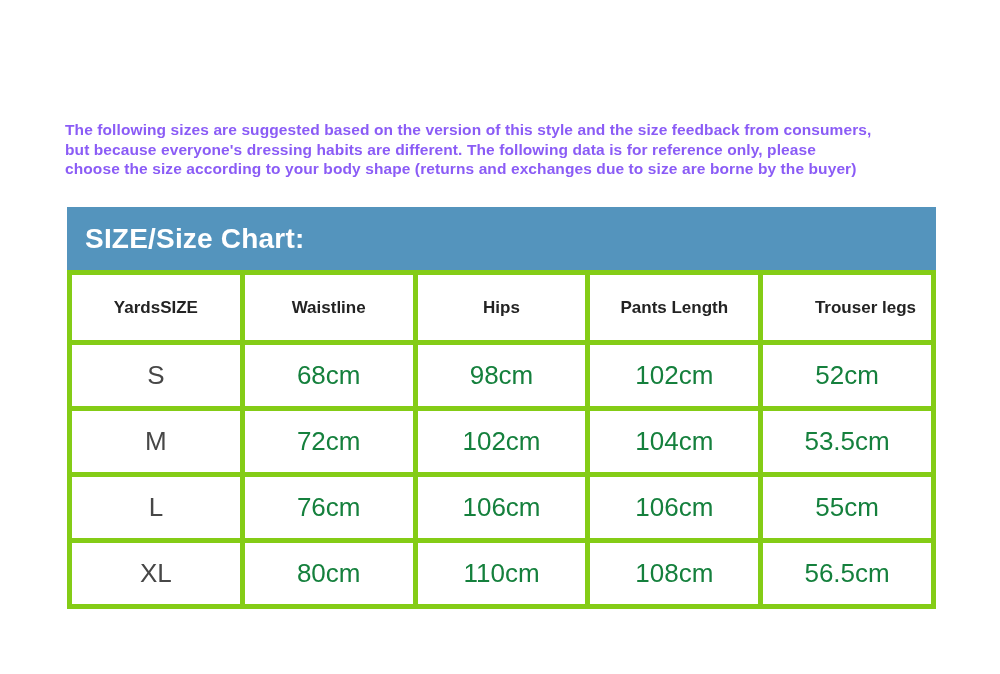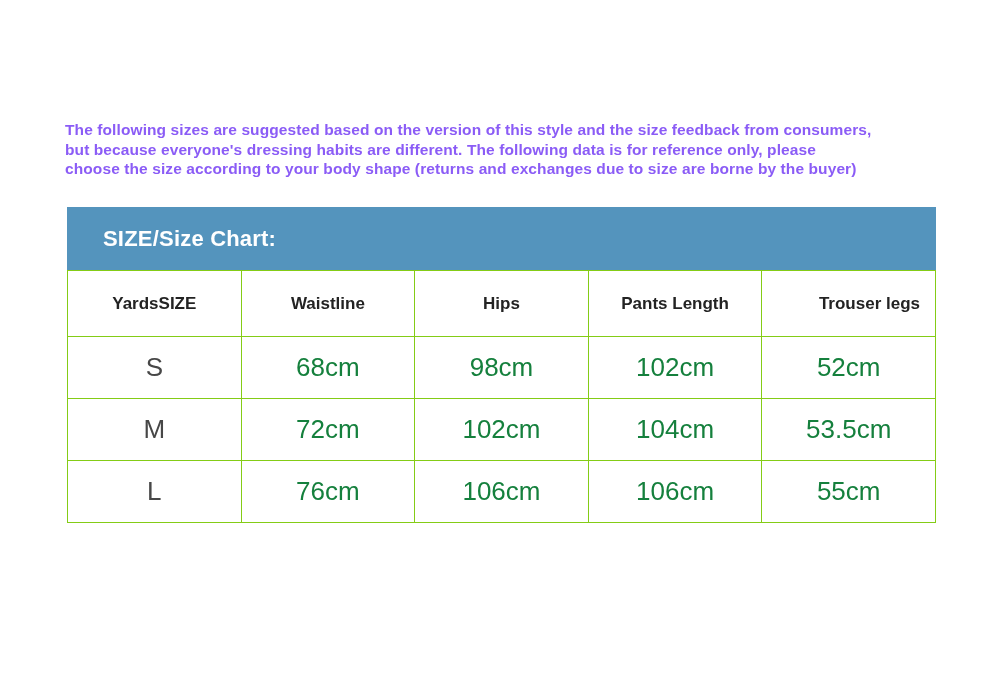--- a/index.html
+++ b/index.html
@@ -44,34 +44,33 @@
   .chart-title-bar {
     height: 63px;
     background: #5494bd;
     display: flex;
     align-items: center;
     padding-left: 18px;
     box-sizing: border-box;
   }
   .chart-title-bar span {
     color: #ffffff;
-    font-size: 22px;
+    font-size: 28px;
     font-weight: bold;
     letter-spacing: 0.2px;
-    margin-left: 18px;
   }
   table.size-table {
     width: 100%;
     border-collapse: collapse;
     table-layout: fixed;
     background: #ffffff;
   }
   .size-table th,
   .size-table td {
-    border: 1px solid #84cc16;
+    border: 5px solid #84cc16;
     text-align: center;
     vertical-align: middle;
     padding: 0;
   }
   .size-table thead th {
     height: 65px;
     font-size: 17px;
     font-weight: bold;
     color: #232323;
   }
@@ -130,17 +129,24 @@
           <td>104cm</td>
           <td>53.5cm</td>
         </tr>
         <tr>
           <td class="size-col">L</td>
           <td>76cm</td>
           <td>106cm</td>
           <td>106cm</td>
           <td>55cm</td>
         </tr>
+        <tr>
+          <td class="size-col">XL</td>
+          <td>80cm</td>
+          <td>110cm</td>
+          <td>108cm</td>
+          <td>56.5cm</td>
+        </tr>
       </tbody>
     </table>
 
   </div>
 </div>
 
 </body></html>

